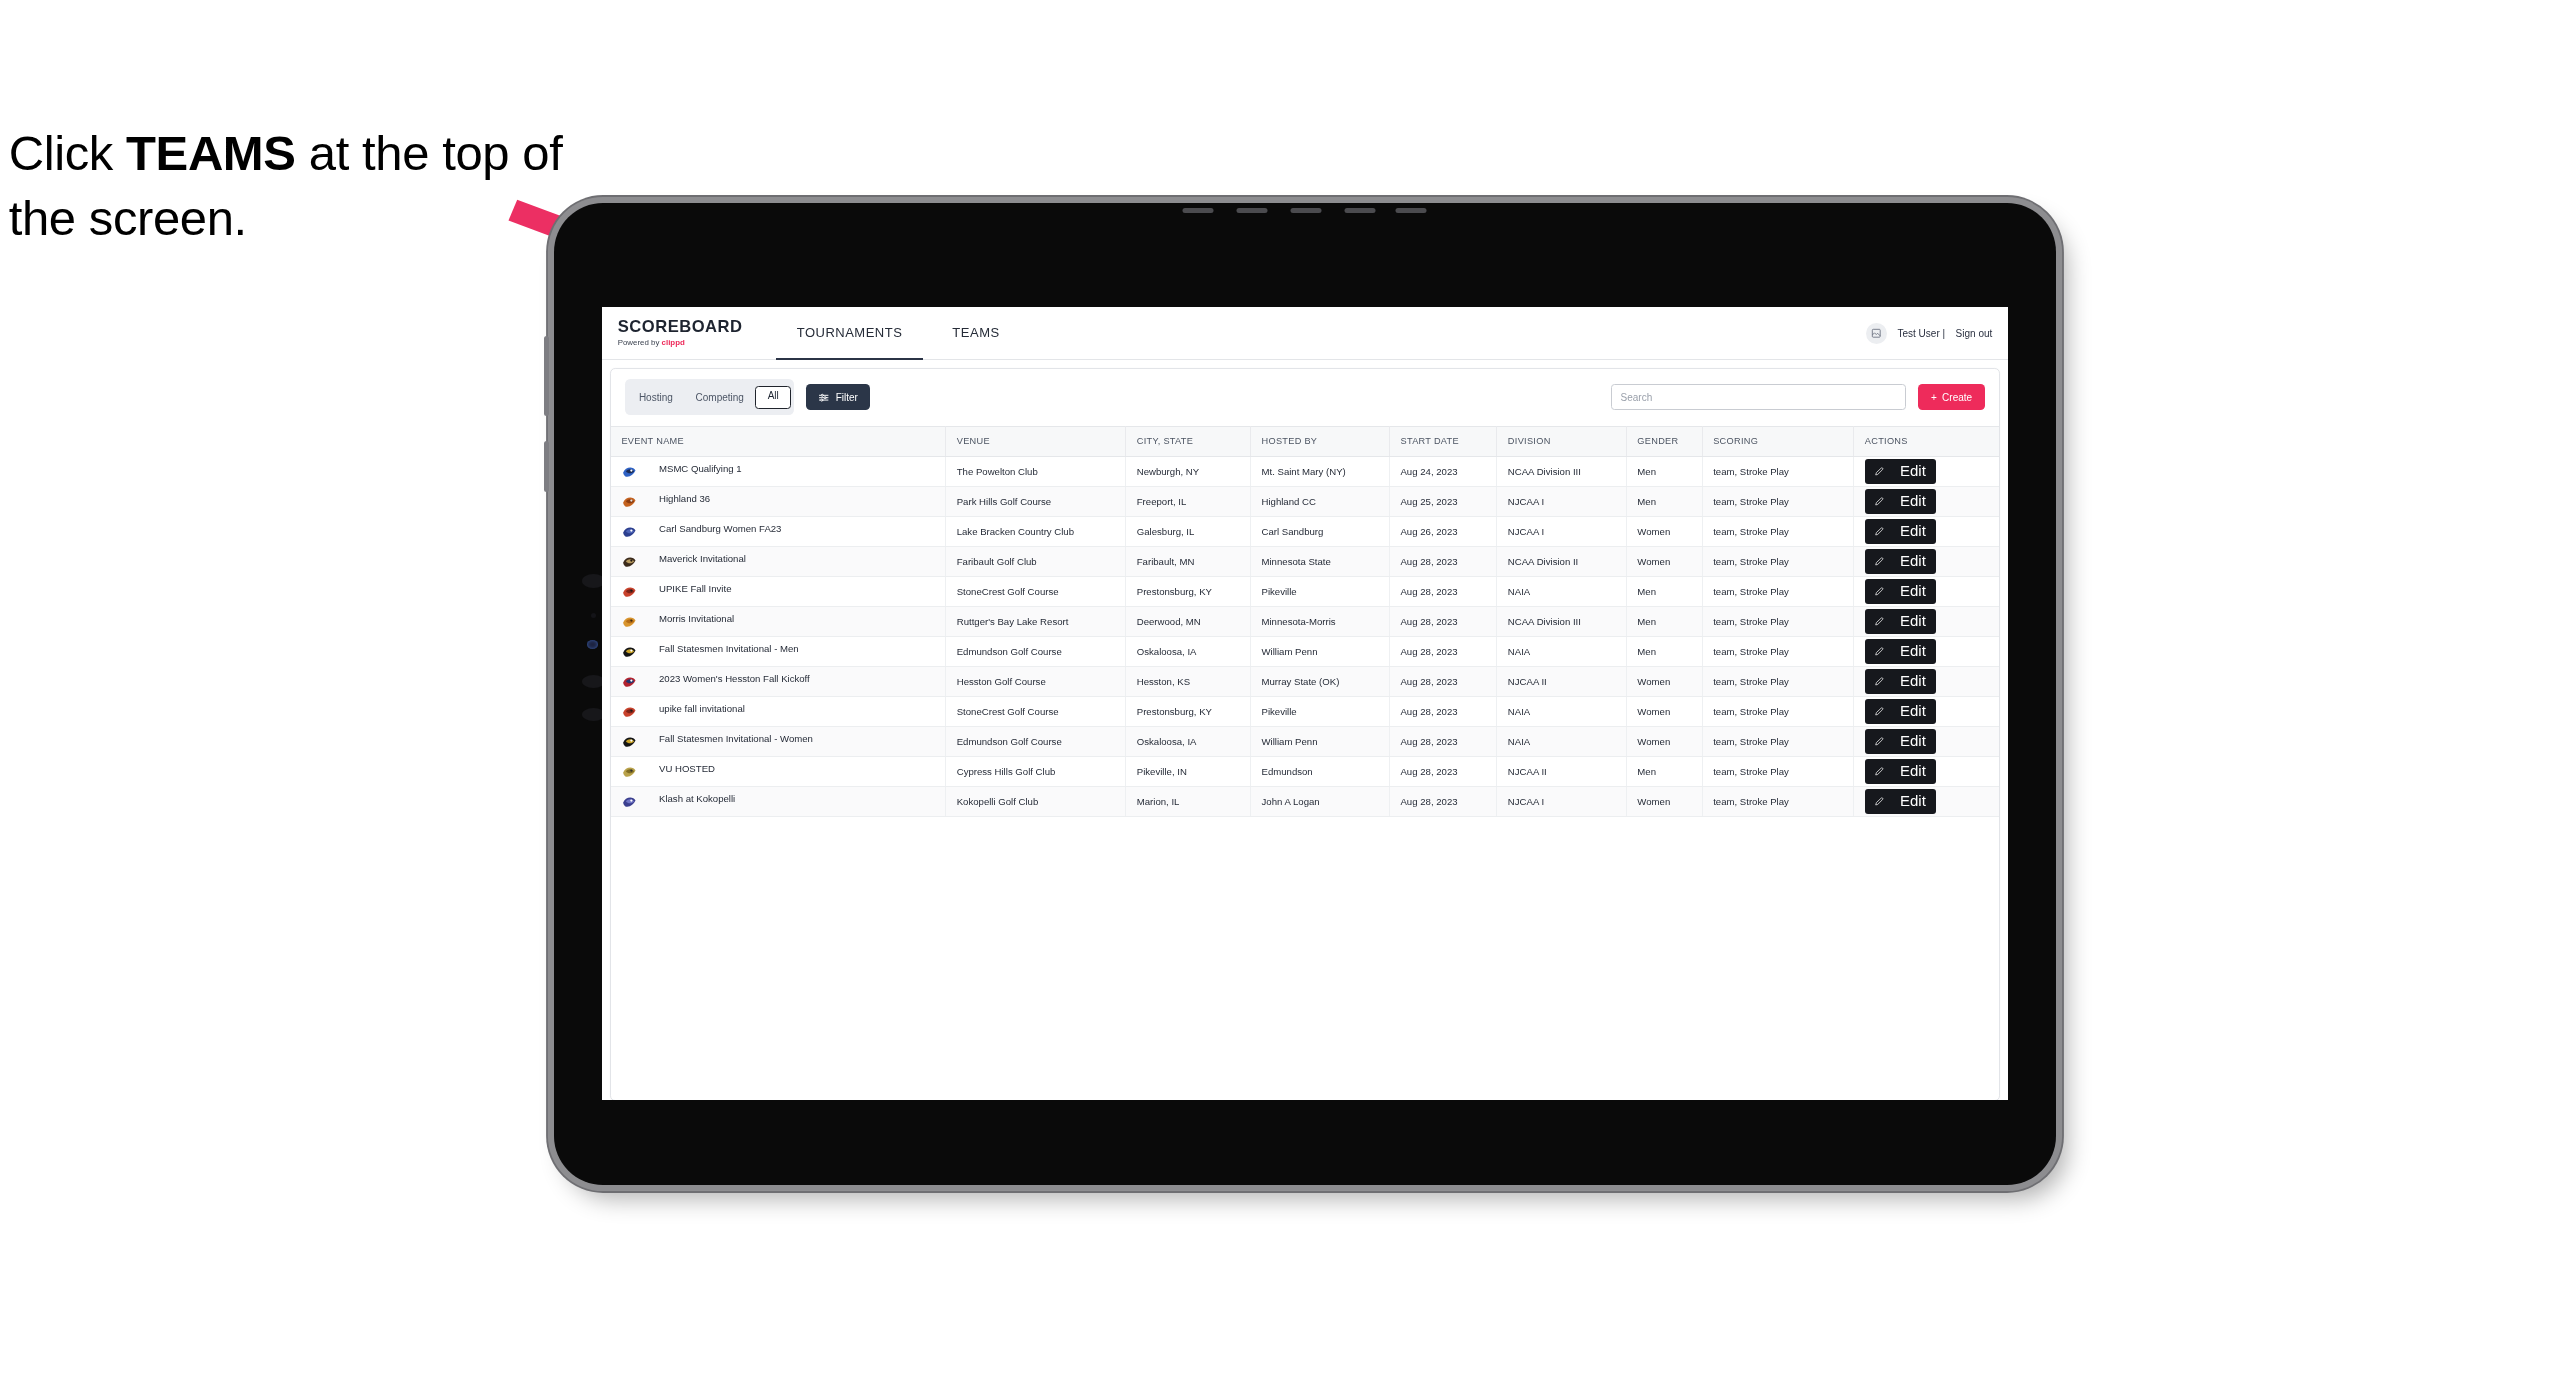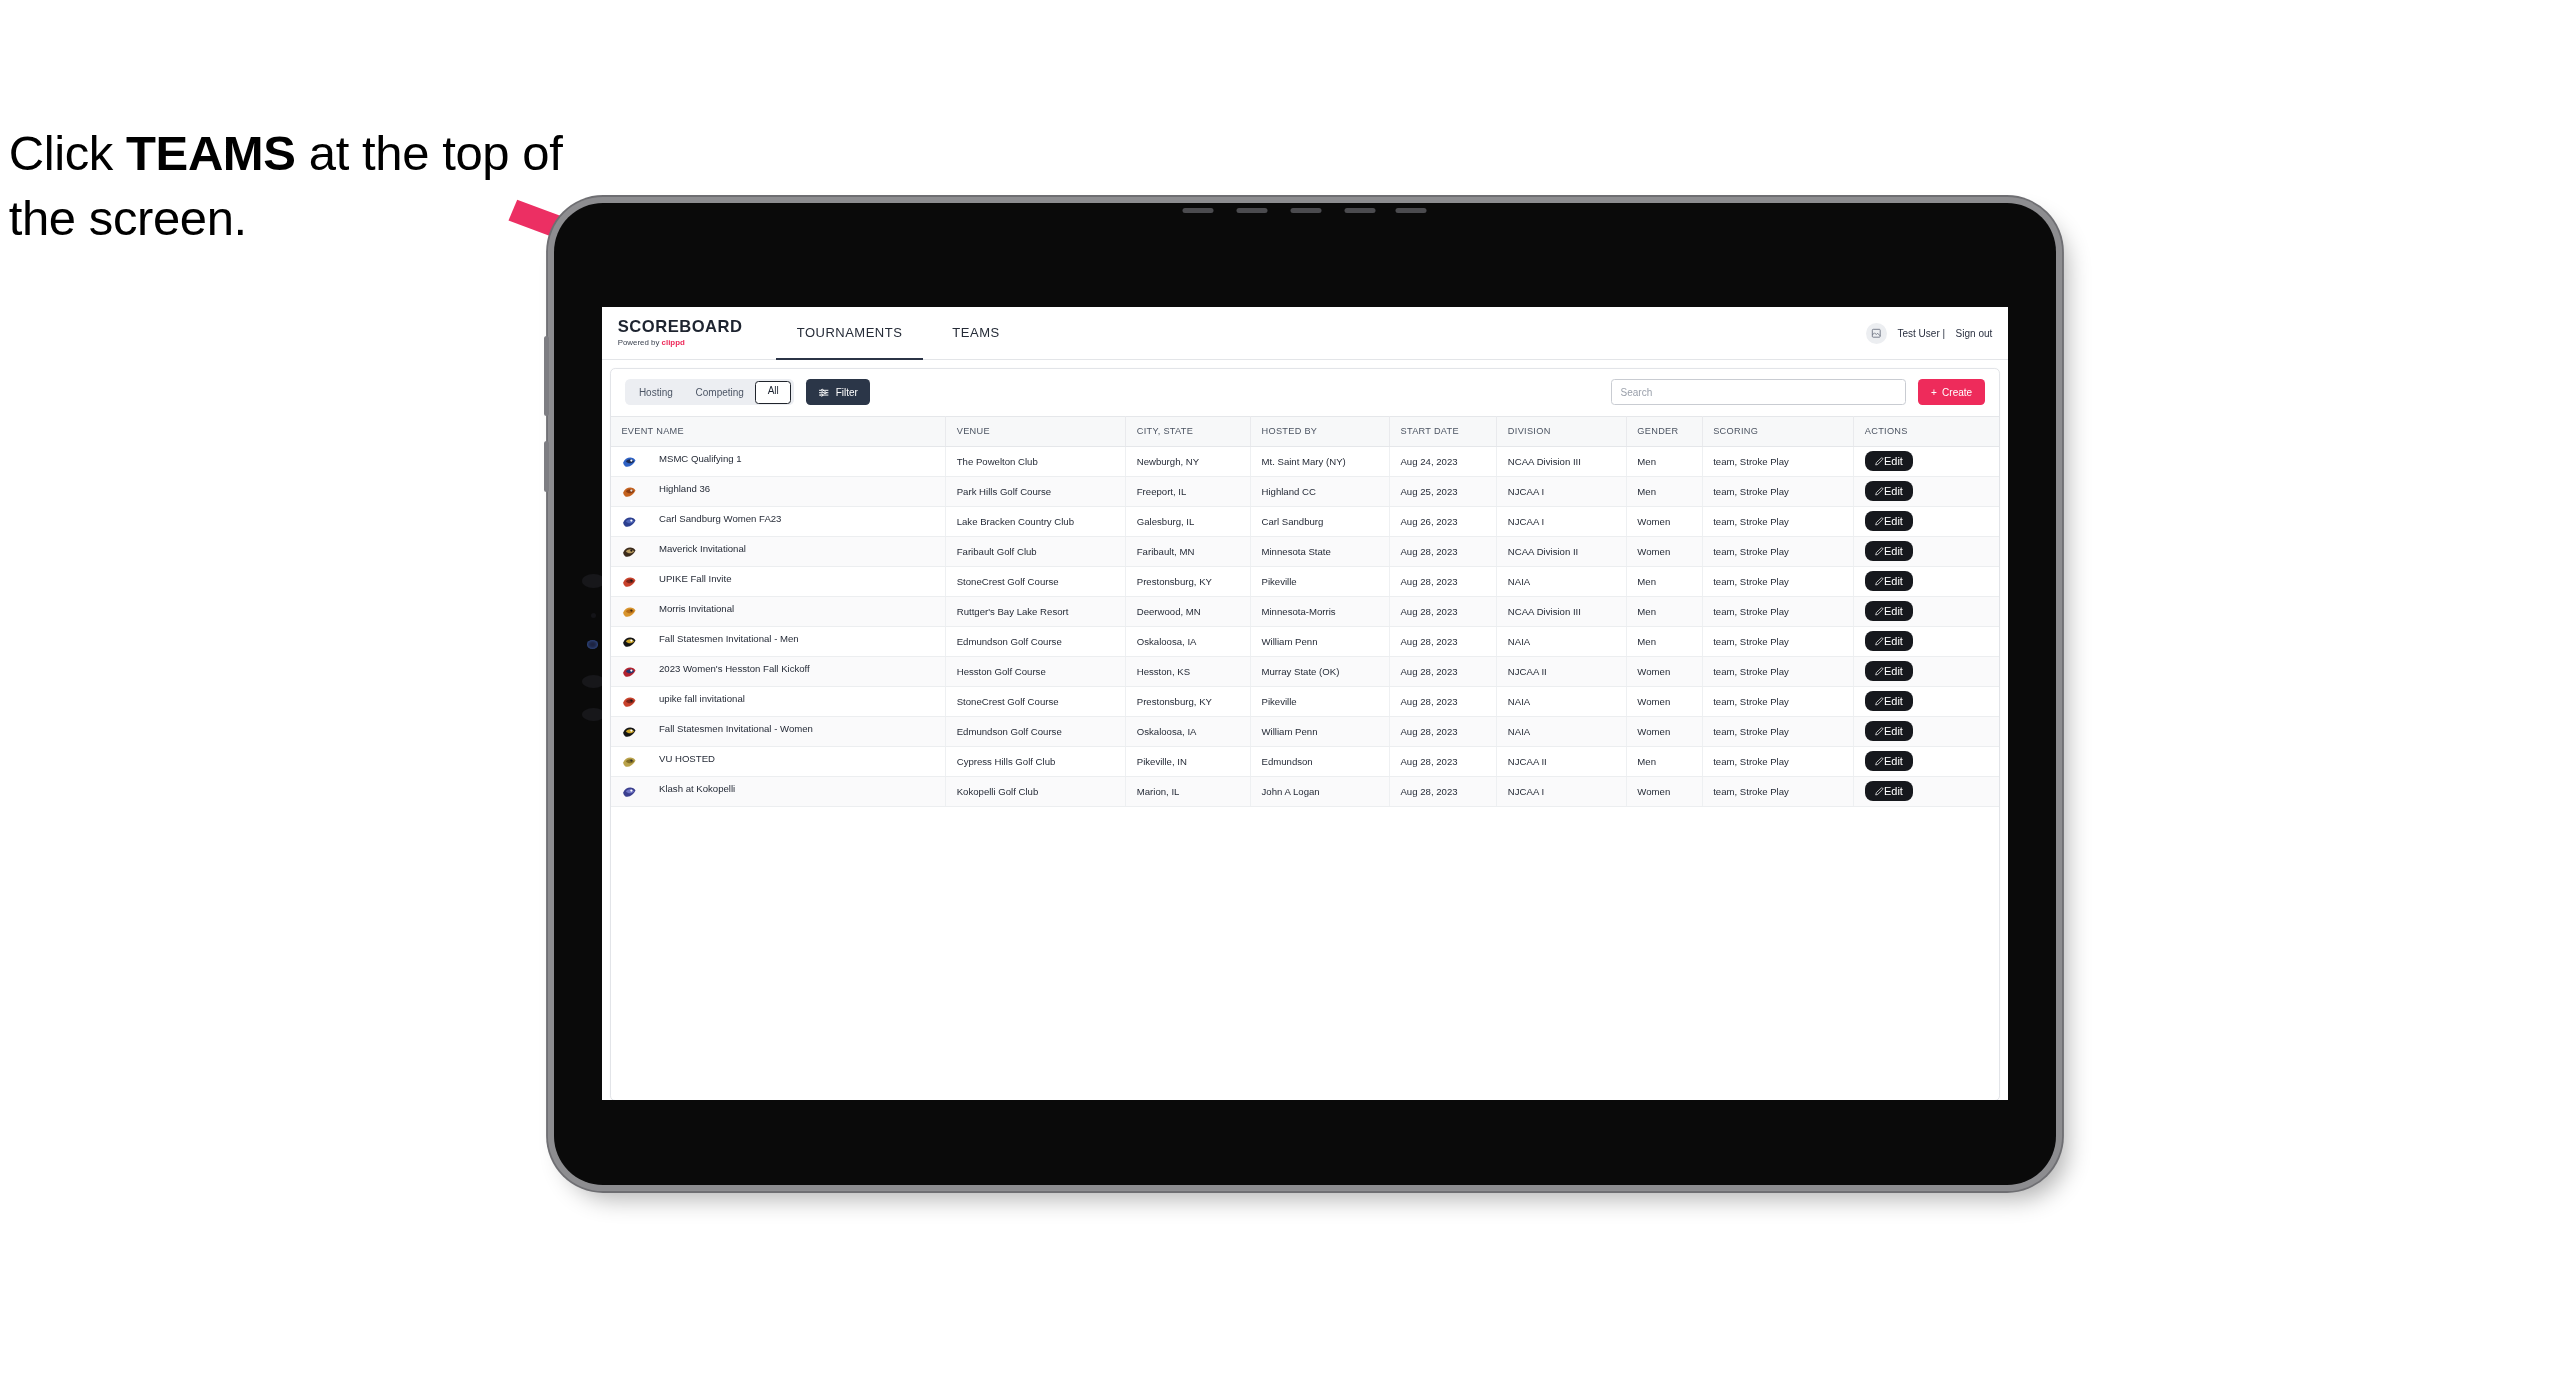--- a/index.html
+++ b/index.html
@@ -197,21 +197,21 @@
     align-items: center;
     padding: 10.5px 14px;
     gap: 12.2px;
   }
   #segment {
     display: flex;
     align-items: center;
     background: #eceef2;
     border-radius: 5.2px;
     padding: 2.6px;
-    height: 26px;
+    height: 36px;
     box-sizing: border-box;
   }
   .seg-item {
     font-size: 10px;
     color: #4d5666;
     padding: 0 11.4px;
     line-height: 21px;
     height: 21px;
     border-radius: 3.5px;
     cursor: pointer;
@@ -307,25 +307,25 @@
     flex: 0 0 16.6px;
     border-radius: 1.7px;
     background-size: contain;
     background-repeat: no-repeat;
     background-position: center;
     position: relative;
   }
   .edit-btn {
     display: inline-flex;
     align-items: center;
-    gap: 0;
+    gap: 16px;
     background: #16181d;
     color: #ffffff;
-    font-size: 11px;
-    border-radius: 8px;
+    font-size: 15px;
+    border-radius: 3px;
     padding: 3.5px 10.5px;
     cursor: pointer;
     line-height: 1.2;
   }
   .edit-btn svg { display: block; }
 
   
   col.c-name { width: 212px; }
   col.c-venue { width: 114px; }
   col.c-city  { width: 79px; }

